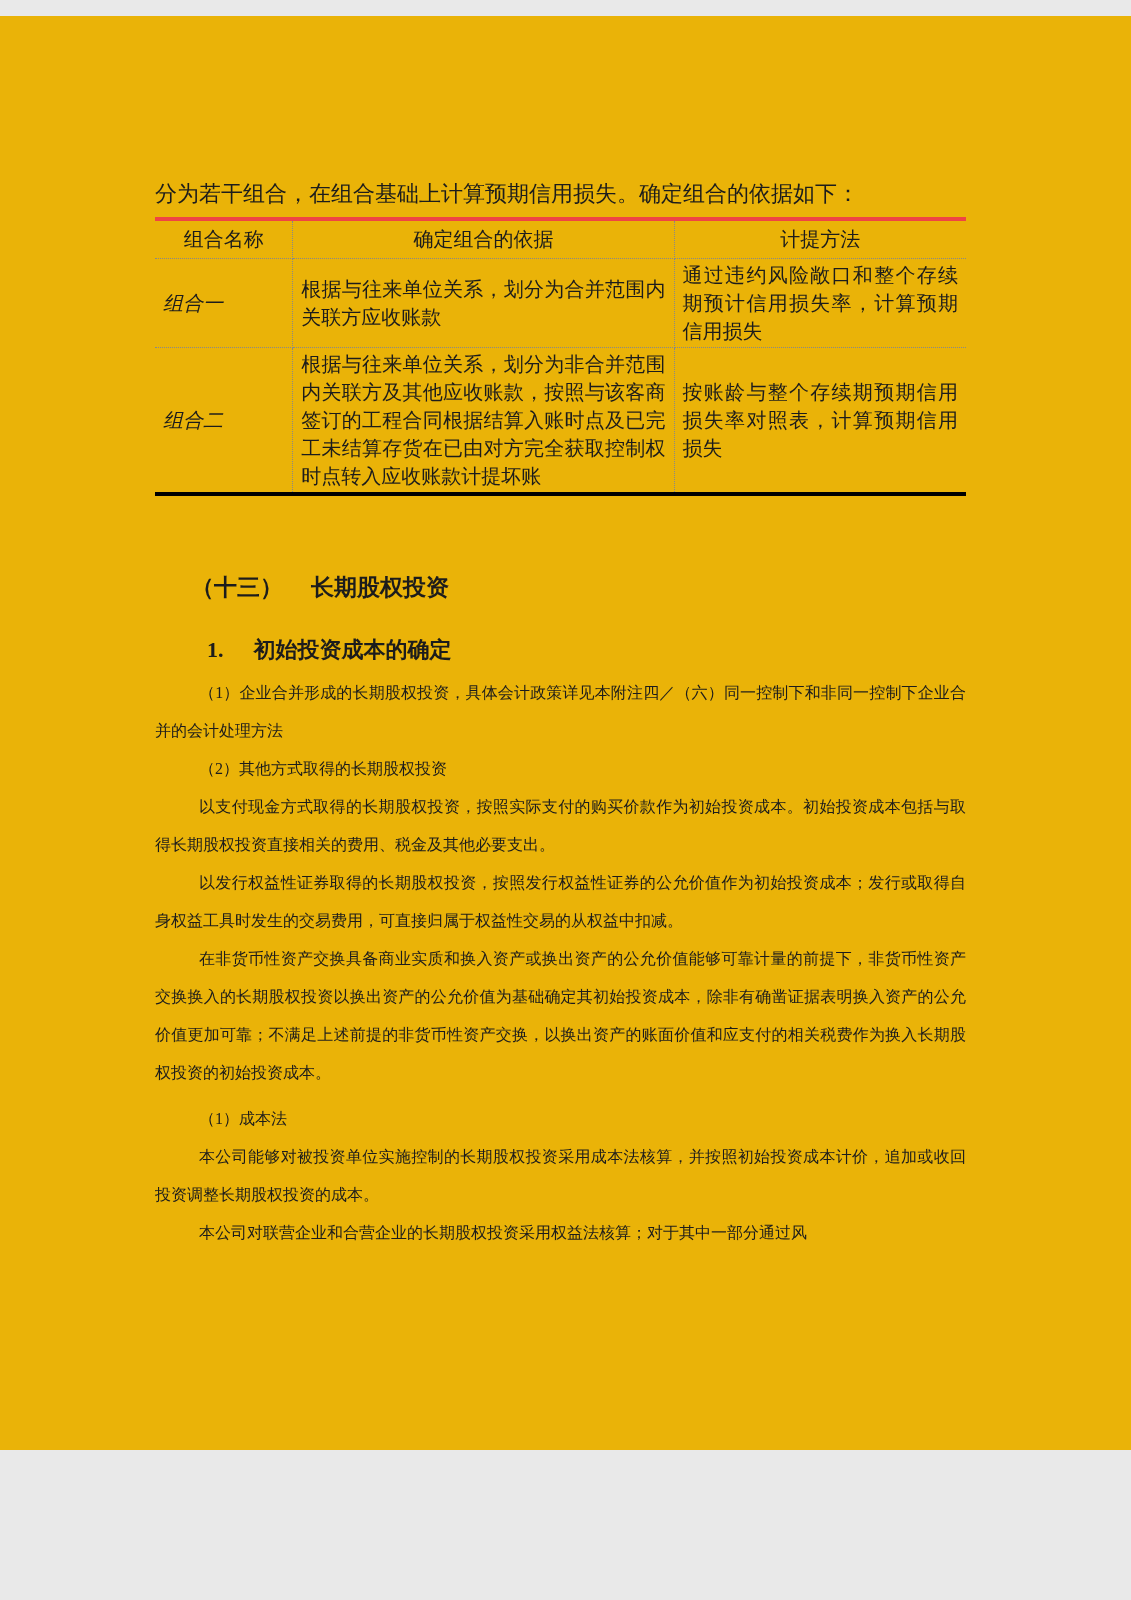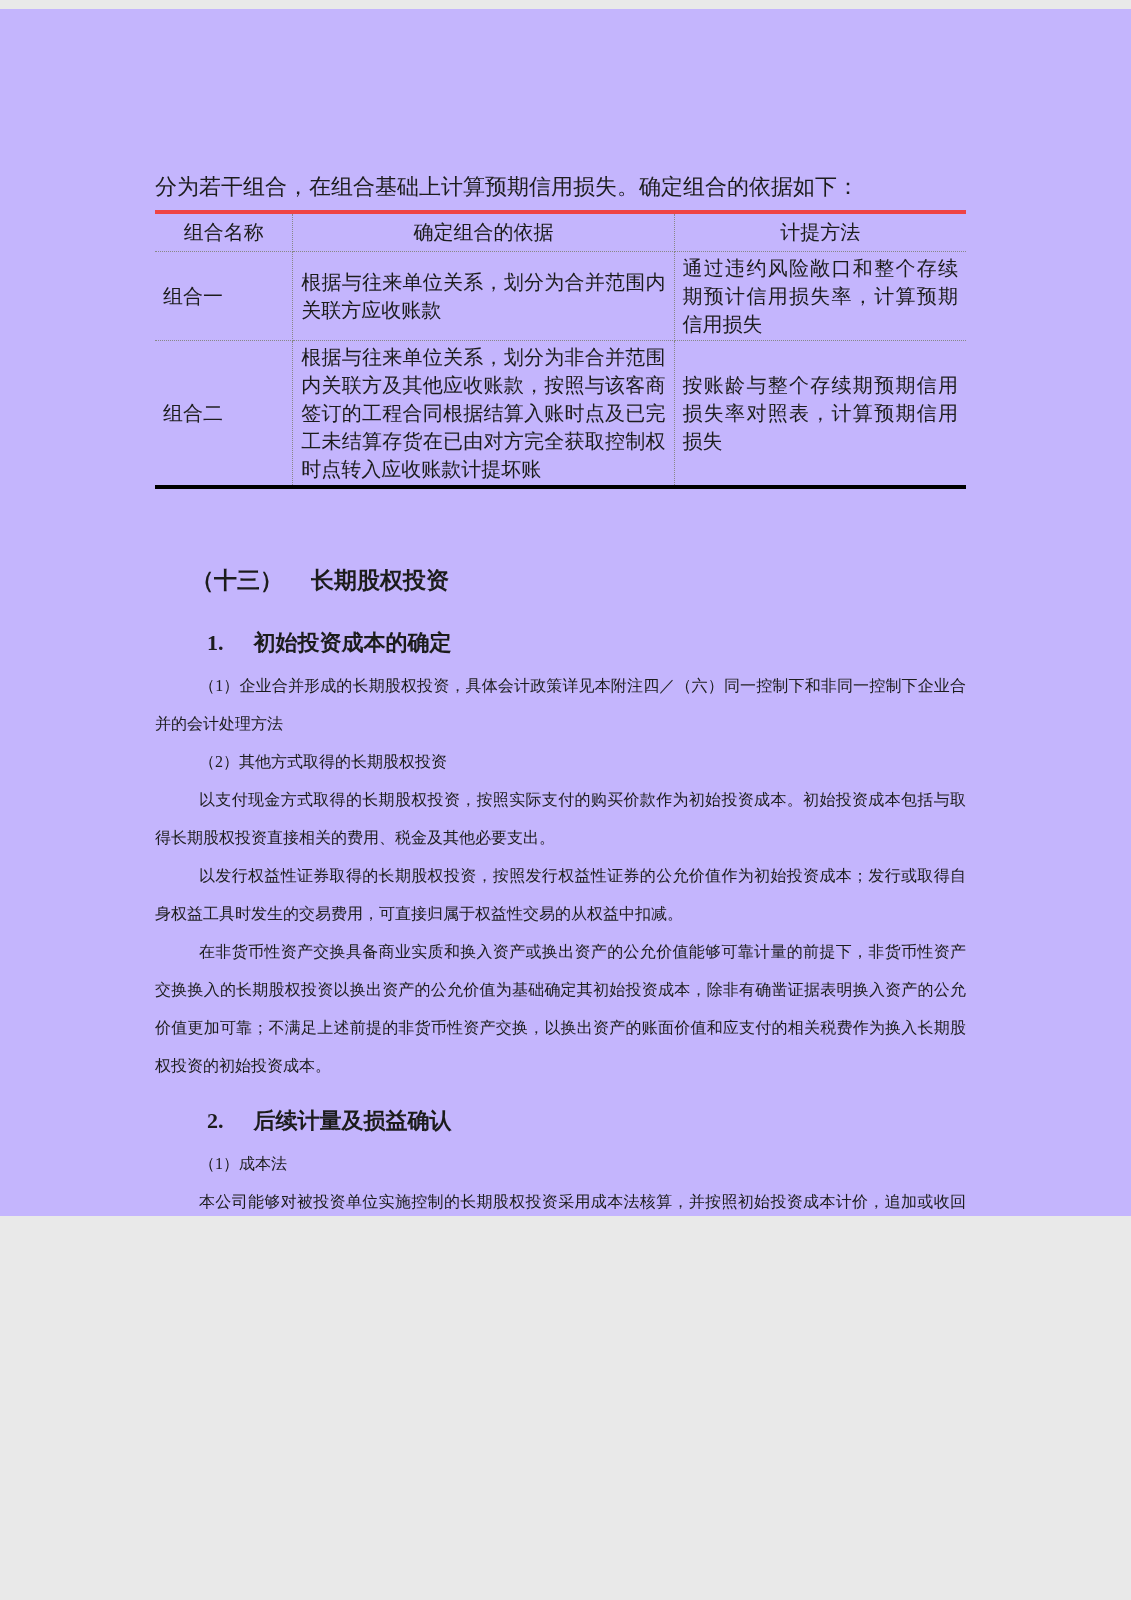--- a/index.html
+++ b/index.html
@@ -1,37 +1,37 @@
 <!DOCTYPE html>
 <html><head>
 <meta charset="utf-8">
 <style>
   * { margin:0; padding:0; box-sizing:border-box; }
   html,body { background:#e9e9e9; }
   .page {
-    width:1131px; height:1207px; background:#c4b5fd; position:relative;
+    width:1131px; height:1434px; background:#eab308; position:relative;
     font-family:"Liberation Serif","DejaVu Serif",serif;
-    color:#1c1c1c; overflow:hidden; margin:9px auto;
+    color:#1c1c1c; overflow:hidden; margin:16px auto;
   }
   .content { position:absolute; left:155px; top:163px; width:811px; }
   .intro { font-size:22px; line-height:30px; text-align:justify; }
 
   table.combo {
     width:100%; border-collapse:collapse; margin-top:8px;
     border-top:4px solid #ef4444; border-bottom:4px solid #000;
     font-size:20px; line-height:28px;
   }
   table.combo th {
     font-weight:normal; text-align:center; padding:4px 6px 5px 6px;
     border-bottom:1px dotted #888;
   }
   table.combo td { padding:2px 8px; vertical-align:middle; text-align:justify; }
   table.combo th:not(:last-child), table.combo td:not(:last-child) { border-right:1px dotted #888; }
   table.combo tr.r1 td { border-bottom:1px dotted #888; }
-  td.cname { padding-left:14px; text-align:left; }
+  td.cname { padding-left:14px; text-align:left;font-style:italic; }
   col.c1 { width:17%; } col.c2 { width:47%; } col.c3 { width:36%; }
 
   .sec13 { margin:76px 0 0 36px; font-size:23px; font-weight:bold; line-height:32px; }
   .sec13 .num { margin-right:28px; }
   .subhead { margin:30px 0 0 52px; font-size:22px; font-weight:bold; line-height:32px; }
   .subhead .num { margin-right:30px; }
   .sub2 { margin-top:20px; }
   .paras { margin-top:8px; }
   .paras p {
     font-size:16px; line-height:38px; text-align:justify;
@@ -87,23 +87,20 @@
     </div>
 
     <div class="paras">
       <p>（1）企业合并形成的长期股权投资，具体会计政策详见本附注四／（六）同一控制下和非同一控制下企业合并的会计处理方法</p>
       <p>（2）其他方式取得的长期股权投资</p>
       <p>以支付现金方式取得的长期股权投资，按照实际支付的购买价款作为初始投资成本。初始投资成本包括与取得长期股权投资直接相关的费用、税金及其他必要支出。</p>
       <p>以发行权益性证券取得的长期股权投资，按照发行权益性证券的公允价值作为初始投资成本；发行或取得自身权益工具时发生的交易费用，可直接归属于权益性交易的从权益中扣减。</p>
       <p>在非货币性资产交换具备商业实质和换入资产或换出资产的公允价值能够可靠计量的前提下，非货币性资产交换换入的长期股权投资以换出资产的公允价值为基础确定其初始投资成本，除非有确凿证据表明换入资产的公允价值更加可靠；不满足上述前提的非货币性资产交换，以换出资产的账面价值和应支付的相关税费作为换入长期股权投资的初始投资成本。</p>
     </div>
 
-    <div class="subhead sub2">
-      <span class="num">2.</span><span>后续计量及损益确认</span>
-    </div>
 
     <div class="paras">
       <p>（1）成本法</p>
       <p>本公司能够对被投资单位实施控制的长期股权投资采用成本法核算，并按照初始投资成本计价，追加或收回投资调整长期股权投资的成本。</p>
       <p>本公司对联营企业和合营企业的长期股权投资采用权益法核算；对于其中一部分通过风</p>
     </div>
 
   </div>
 
   <div class="pageno">99</div>

